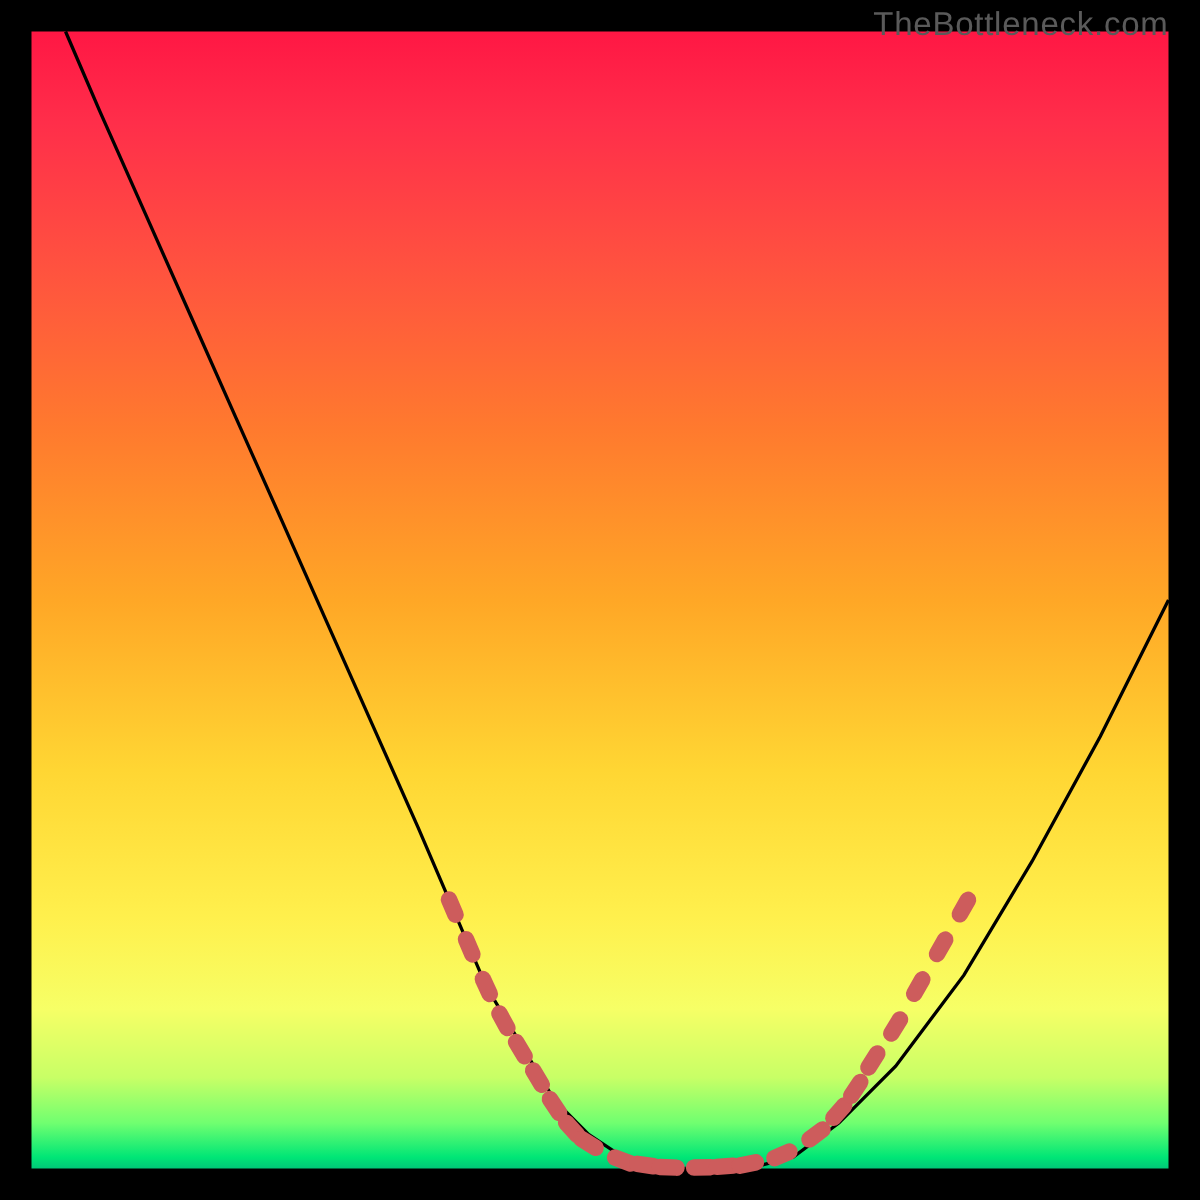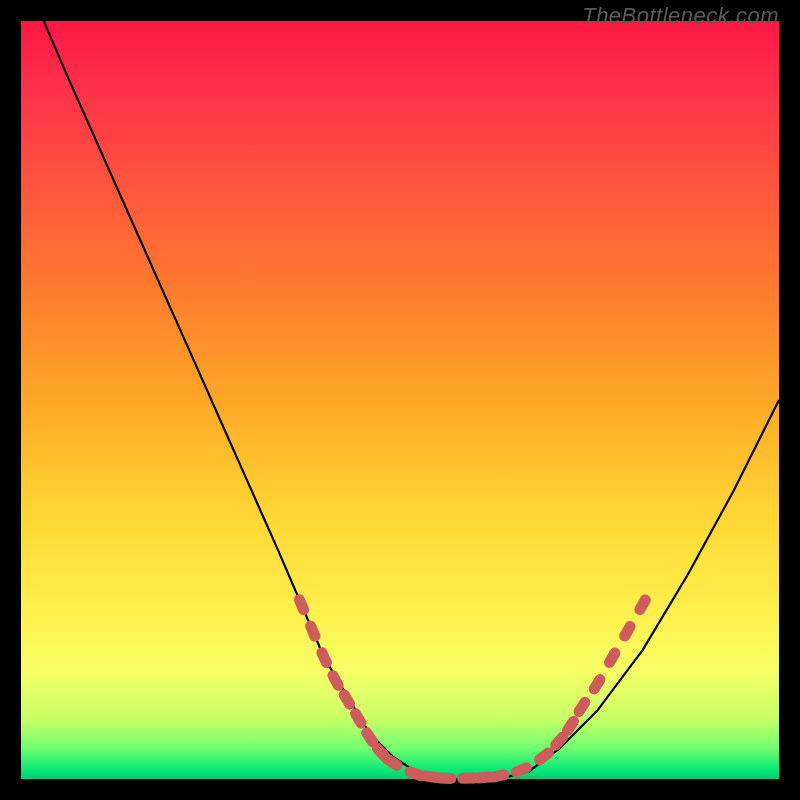--- a/index.html
+++ b/index.html
@@ -11,21 +11,20 @@
     overflow: hidden;
     font-family: Arial, Helvetica, sans-serif;
   }
   .frame {
     position: absolute;
     left: 0;
     top: 0;
     width: 787px;
     height: 800px;
     background: #000000;
-    font-style: italic;
   }
   .plot-area {
     position: absolute;
     left: 21px;
     top: 21px;
     width: 758px;
     height: 758px;
     
     background: linear-gradient(
       to bottom,

